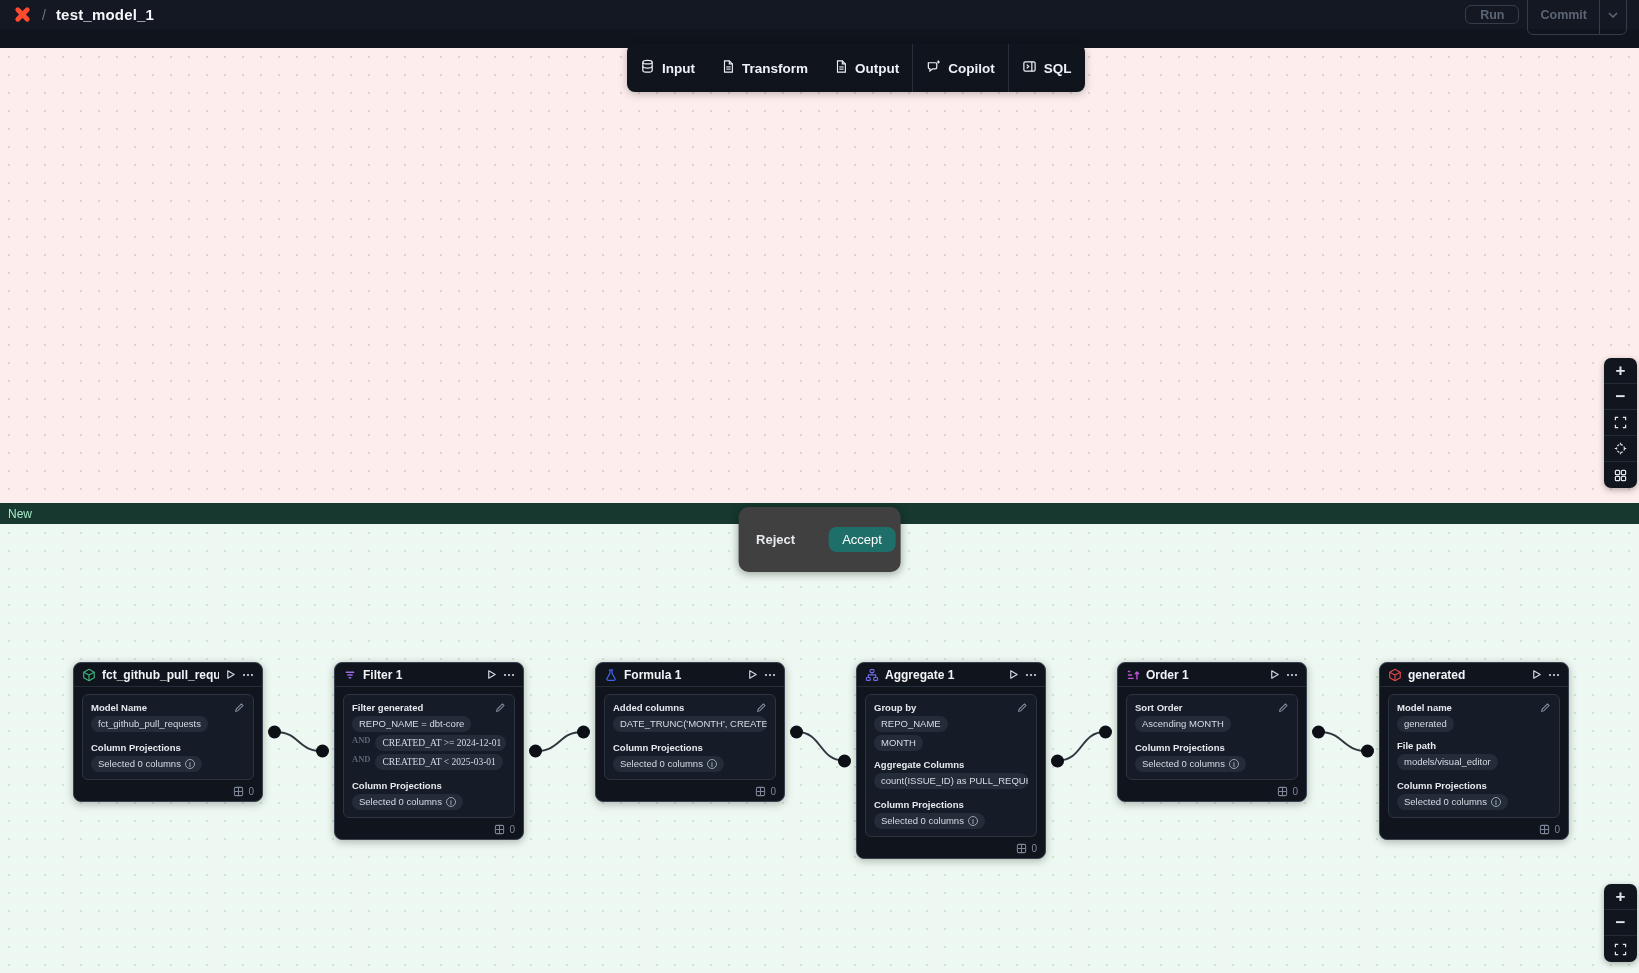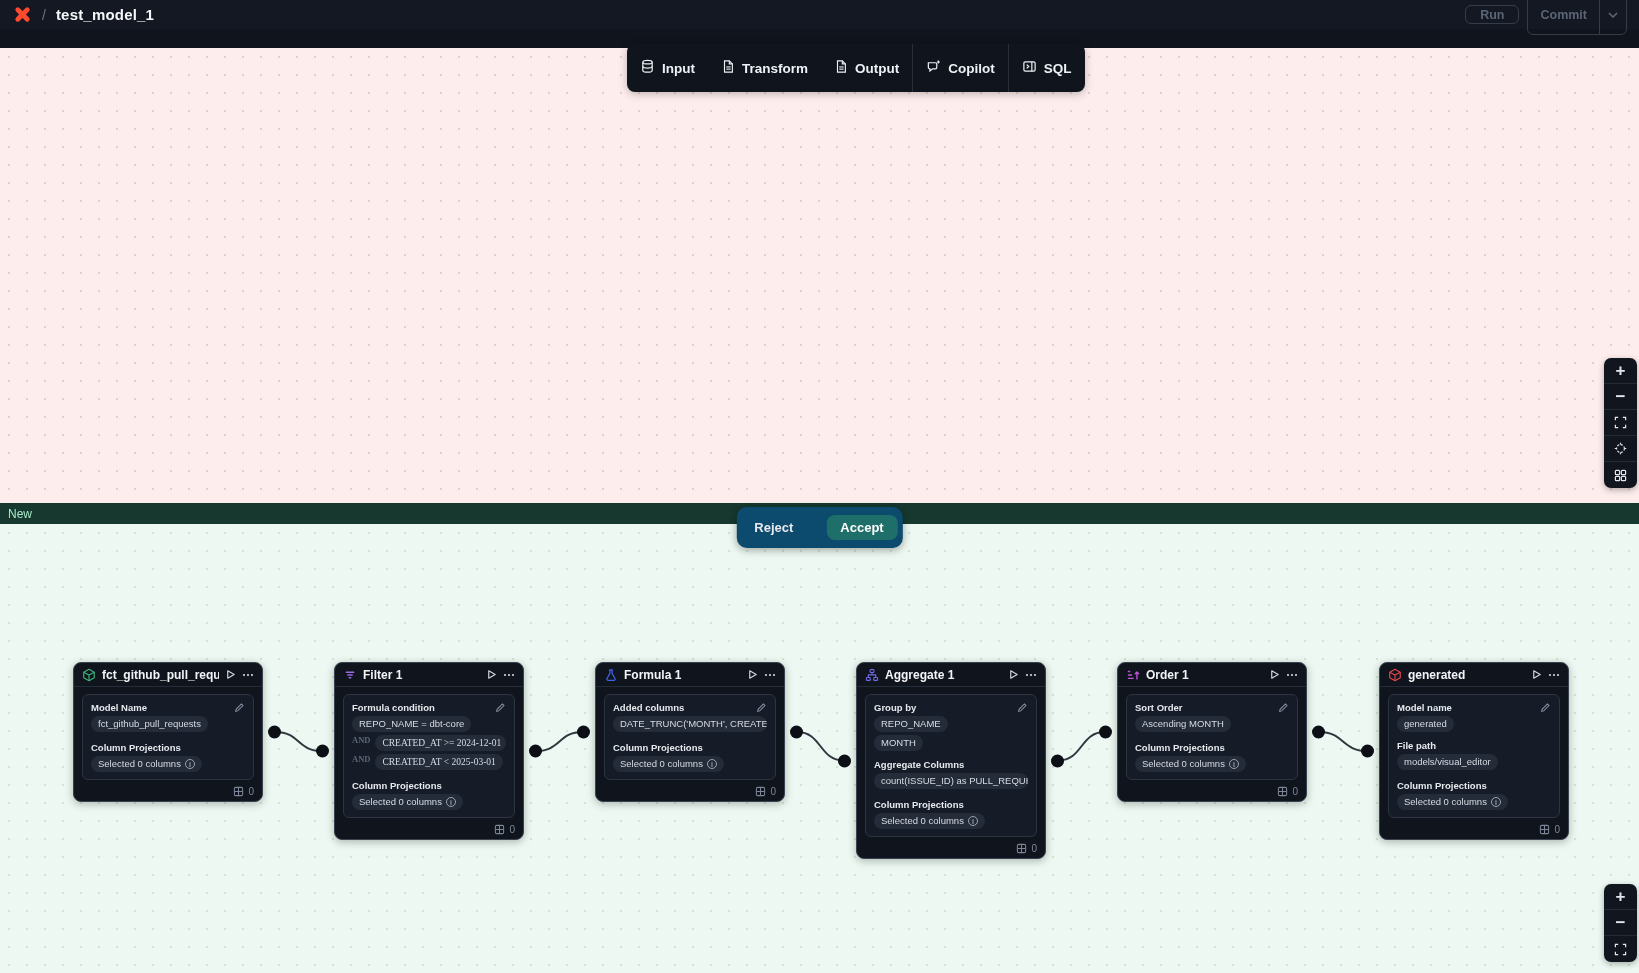--- a/index.html
+++ b/index.html
@@ -33,25 +33,25 @@
     background-image:radial-gradient(circle, #cfe4d7 1px, transparent 1.3px); background-size:18px 18px; }
 
   
   #toolbar { position:absolute; left:627px; top:44px; height:48px; background:#0f141d; border-radius:8px;
     display:flex; align-items:stretch; z-index:20; box-shadow:0 2px 8px rgba(0,0,0,.25); }
   .tool-item { display:flex; align-items:center; gap:7px; padding:0 13px; color:#eef1f5;
     font-size:13.5px; font-weight:bold; cursor:pointer; }
   .tool-sep { width:1px; background:#272f3d; margin:0; }
 
   
-  #review { position:absolute; left:50%; transform:translateX(-50%); top:507px; background:#0c4a6e;
-    border-radius:10px; padding:8px 5px; display:flex; align-items:center; gap:20px; z-index:25;
+  #review { position:absolute; left:50%; transform:translateX(-50%); top:507px; background:#404040;
+    border-radius:10px; padding:20px 5px; display:flex; align-items:center; gap:20px; z-index:25;
     box-shadow:0 2px 8px rgba(0,0,0,.35); }
   #reject-btn { color:#e8eaee; font-size:13px; font-weight:bold; padding:5px 13px; cursor:pointer; }
-  #accept-btn { color:#ffffff; font-size:13px; font-weight:bold; padding:5px 14px; background:#1e6e69;
+  #accept-btn { color:#ffffff; font-size:13px; font-weight:normal; padding:5px 14px; background:#1e6e69;
     border-radius:8px; cursor:pointer; }
 
   
   .ctrl-panel { position:absolute; left:1604px; width:33px; background:#10151e; border-radius:7px;
     display:flex; flex-direction:column; z-index:15; box-shadow:0 2px 6px rgba(0,0,0,.3); }
   #ctrl-top { top:358px; }
   #ctrl-bottom { top:884px; }
   .ctrl-btn { height:26px; display:flex; align-items:center; justify-content:center; color:#e2e7ee;
     font-size:17px; font-weight:bold; cursor:pointer; border-bottom:1px solid #232b38; }
   .ctrl-btn:last-child { border-bottom:none; }
@@ -269,21 +269,21 @@
       <span class="hicon">
           <svg width="12" height="4" viewBox="0 0 12 4" fill="#cfd6e0">
             <circle cx="2" cy="2" r="1.1"></circle>
             <circle cx="6" cy="2" r="1.1"></circle>
             <circle cx="10" cy="2" r="1.1"></circle>
           </svg>
         </span>
     </div>
     <div class="panel">
       <div class="lrow">
-        <span class="flabel">Formula condition</span>
+        <span class="flabel">Filter generated</span>
         <span class="pencil">
             <svg width="11" height="11" viewBox="0 0 12 12" fill="none" stroke="#8b93a5" stroke-width="1.1">
               <path d="M1.8 10.2l.5-2.2 5.8-5.8 1.7 1.7-5.8 5.8z"></path>
             </svg>
           </span>
       </div>
       <div class="pill-row">
           <span class="pill">REPO_NAME = dbt-core</span>
         </div>
       <div class="and-row">

